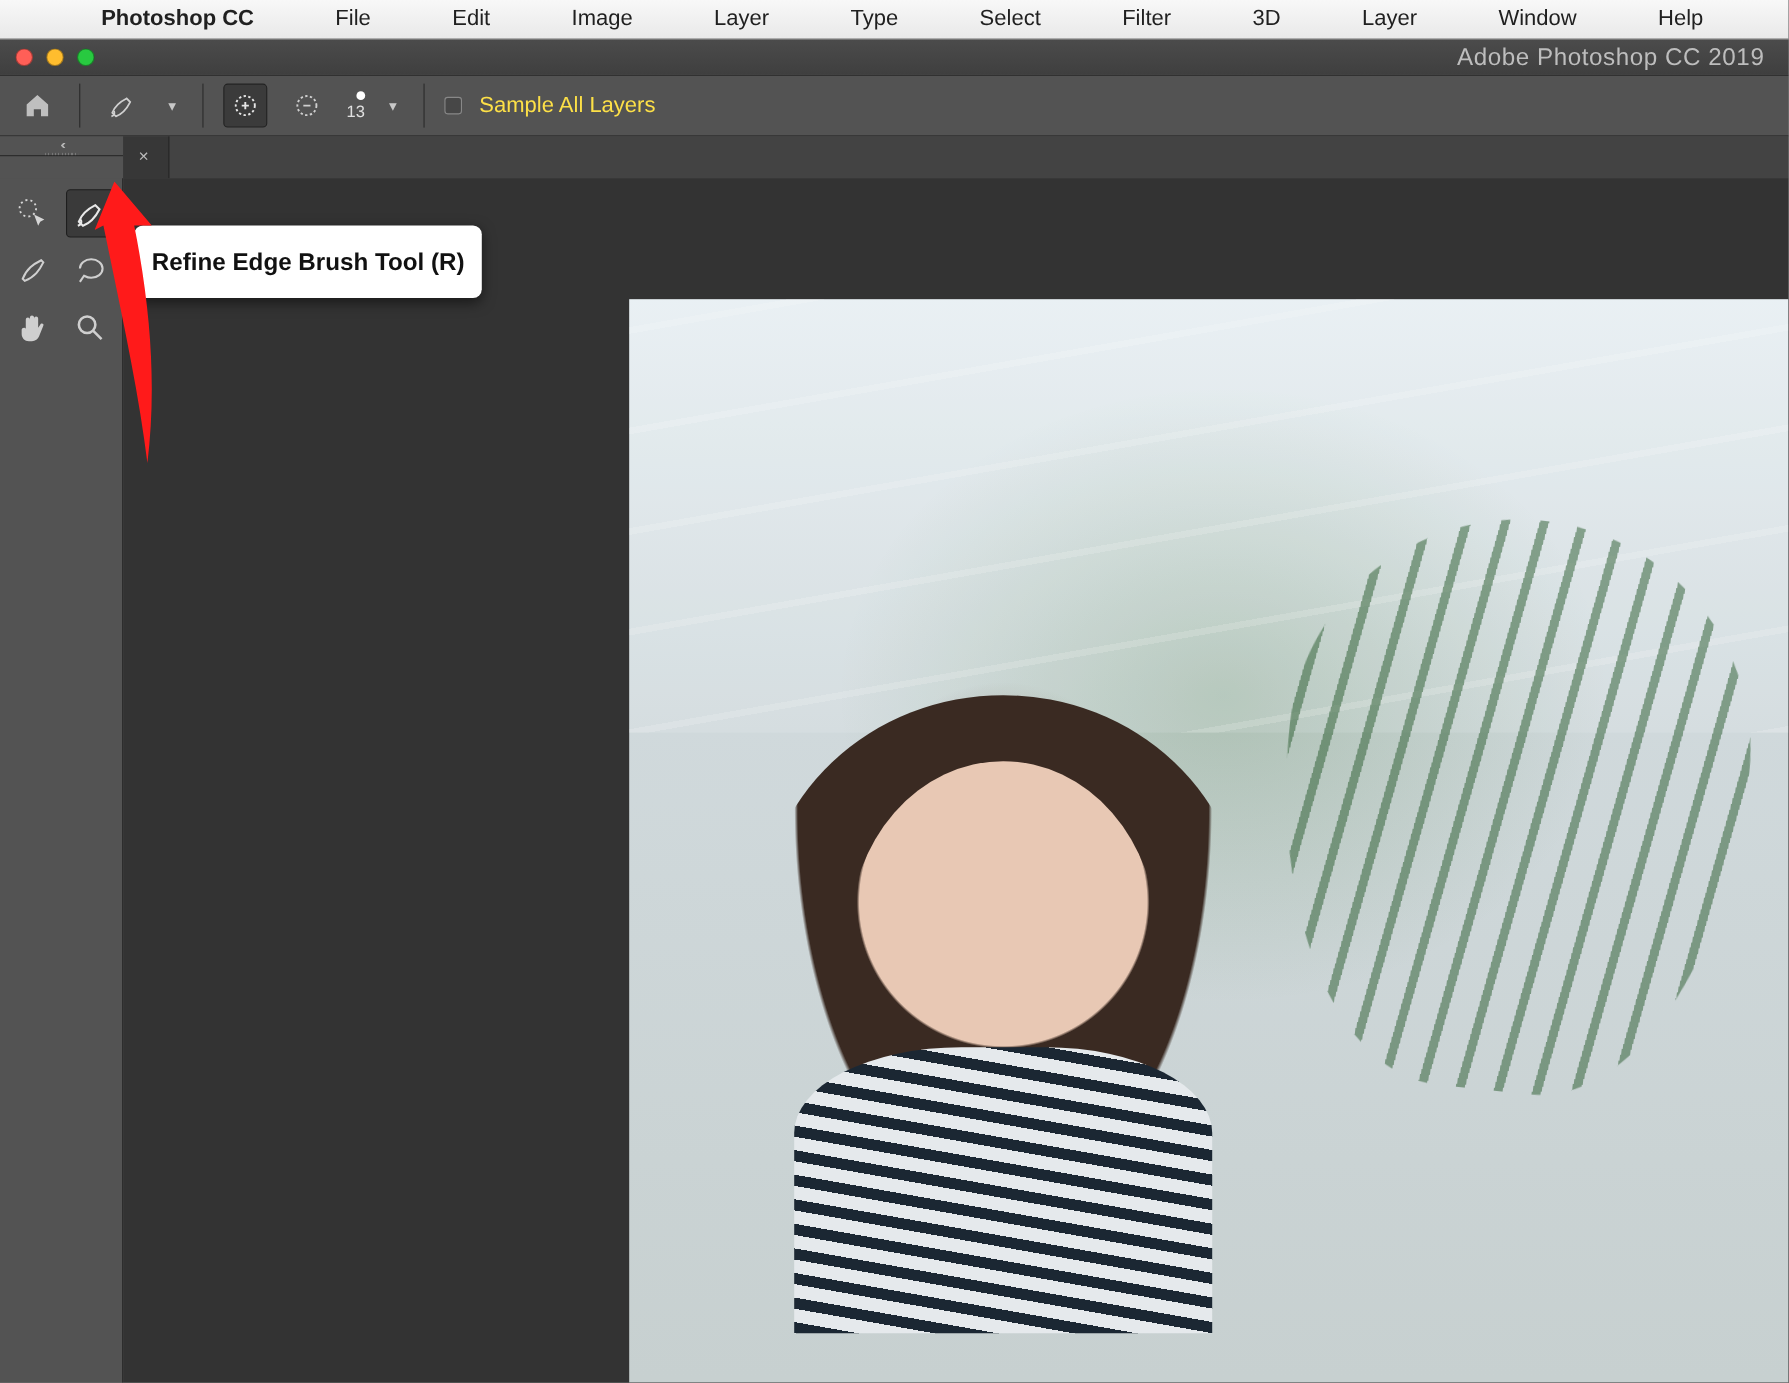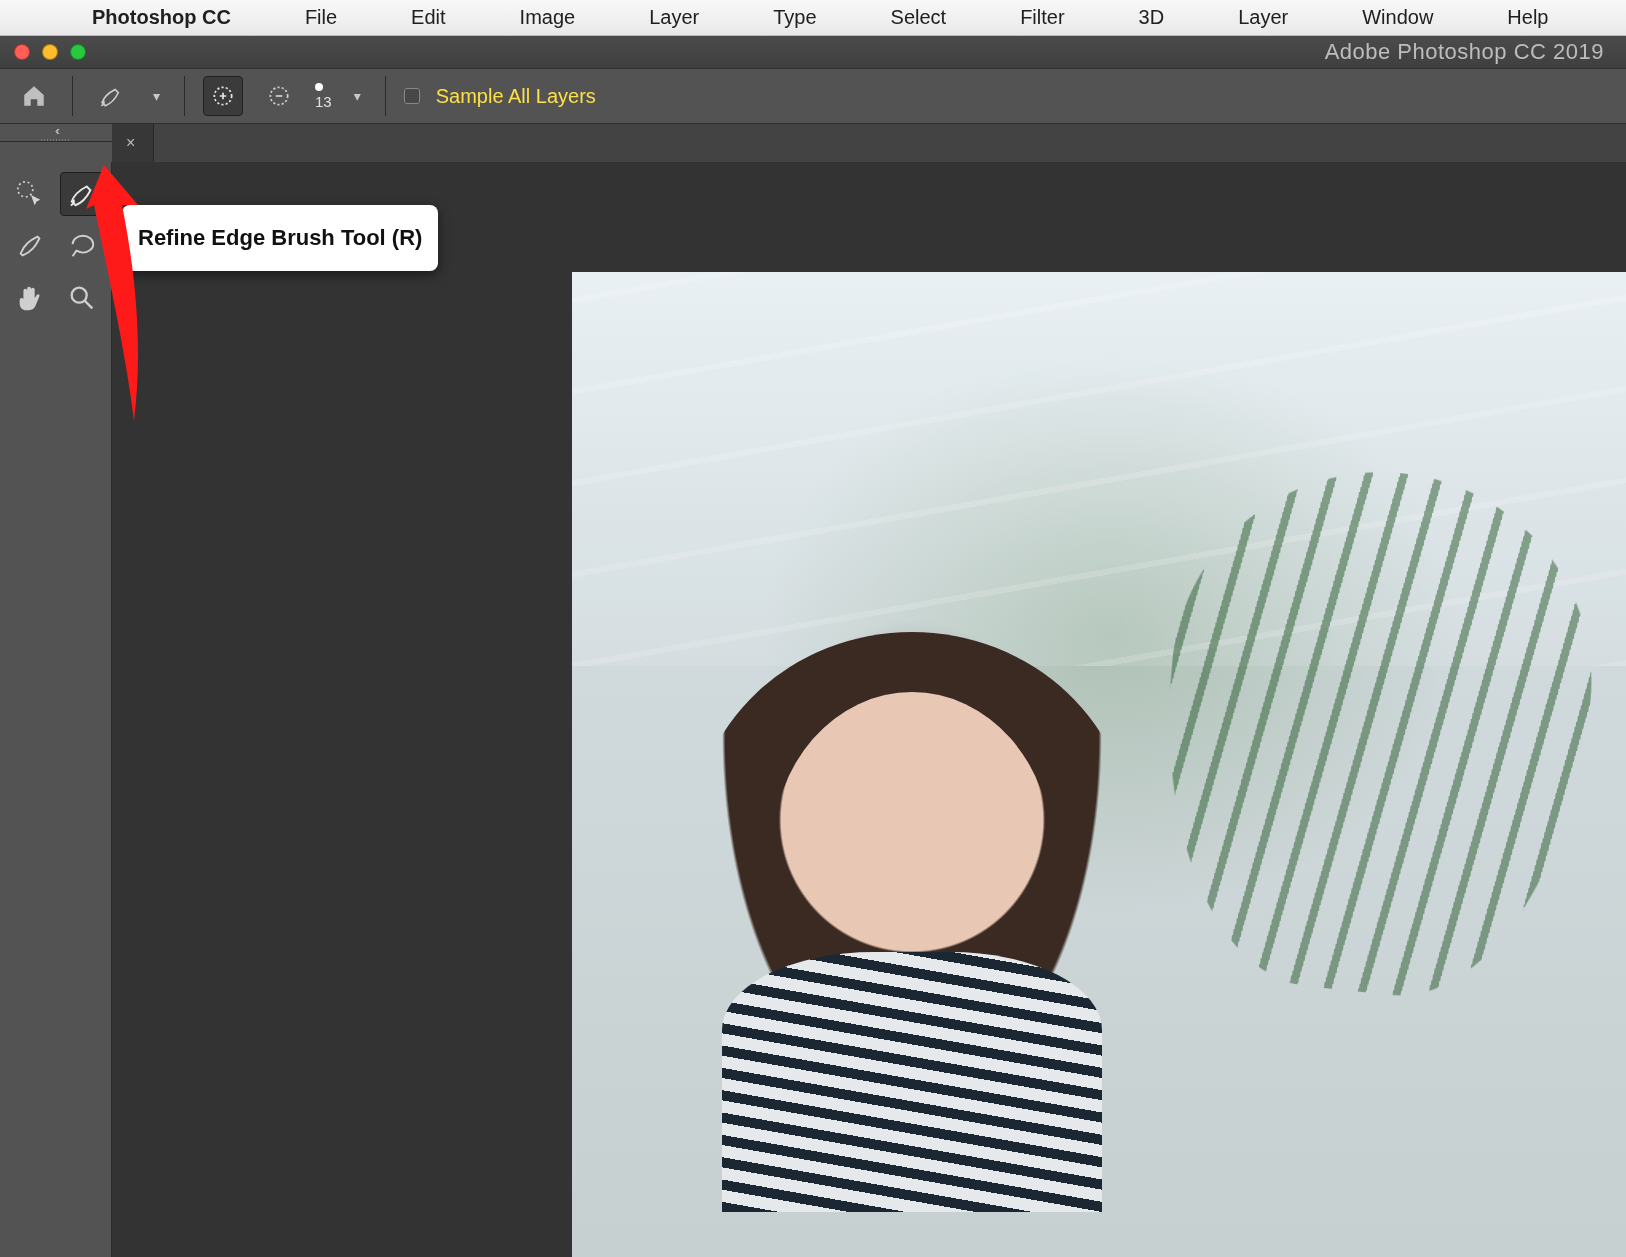--- a/index.html
+++ b/index.html
@@ -45,21 +45,21 @@
     padding: 0 14px;
   }
   .divider-v { width:1px; height:40px; background:#2a2a2a; margin:0 2px; }
   .opt-btn {
     width:40px; height:40px; display:flex; align-items:center; justify-content:center;
     border-radius:4px; color:#d5d5d5;
   }
   .opt-btn.sel { background:#3b3b3b; border:1px solid #222; }
   .opt-btn svg { width:26px; height:26px; }
   .chev { color:#c8c8c8; font-size:14px; padding:0 6px; }
-  .brush-preview { display:flex; flex-direction:column; align-items:flex-start; color:#e0e0e0; font-size:15px; gap:2px; }
+  .brush-preview { display:flex; flex-direction:column; align-items:flex-end; color:#e0e0e0; font-size:15px; gap:2px; }
   .brush-preview .dot { width:8px; height:8px; background:#fff; border-radius:50%; }
   .checkbox { width:16px; height:16px; border:1px solid #888; border-radius:3px; background:#474747; }
   .opt-label { font-size:20px; color:#fde047; }
 
   
   .collapse-strip {
     height:18px; background:#535353; border-bottom:1px solid #2a2a2a;
     width:112px; display:flex; align-items:center; justify-content:center; color:#bbb; font-size:12px;
     flex-direction:column; gap:1px;
   }

